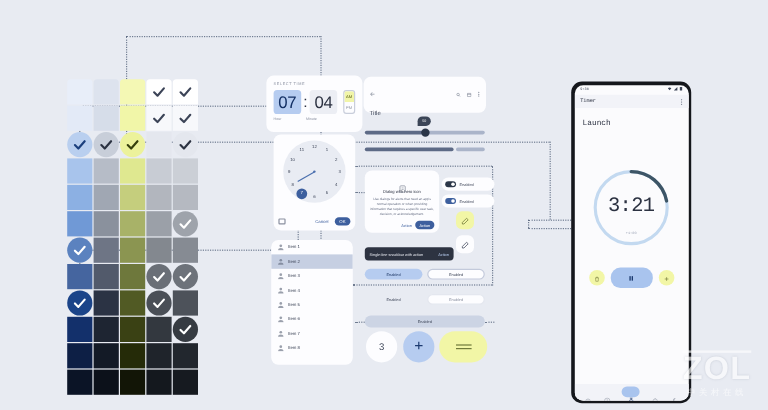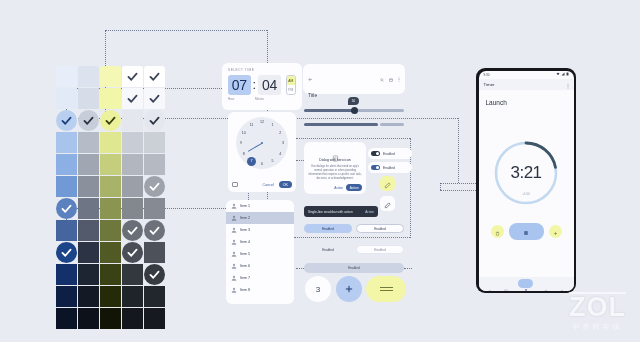--- a/index.html
+++ b/index.html
@@ -228,22 +228,22 @@
   #chip-pill {
     position: absolute; left: 366px; top: 276px; width: 40px; height: 26px;
     border-radius: 13px; background: #f2f6a6;
     display: flex; flex-direction: column; align-items: center; justify-content: center; gap: 2px;
   }
   #chip-pill i { display: block; width: 13px; height: .8px; background: #707a3a; }
 
   
   #phone {
     position: absolute; left: 476px; top: 68px;
-    width: 100px; height: 225px;
-    background: #15171c; border-radius: 9px; padding: 2.5px;
+    width: 100px; height: 268px;
+    background: #15171c; border-radius: 9px; padding: 2.5px; font-family: Liberation Mono, monospace;
   }
   #screen {
     width: 100%; height: 100%; background: #fbfbfd;
     border-radius: 7px; overflow: hidden; position: relative;
   }
   #statusbar {
     height: 8px; display: flex; align-items: center; padding: 0 5px;
     font-size: 3px; color: #3c4457;
   }
   .sb-right { margin-left: auto; display: flex; gap: 1px; align-items: center; }

